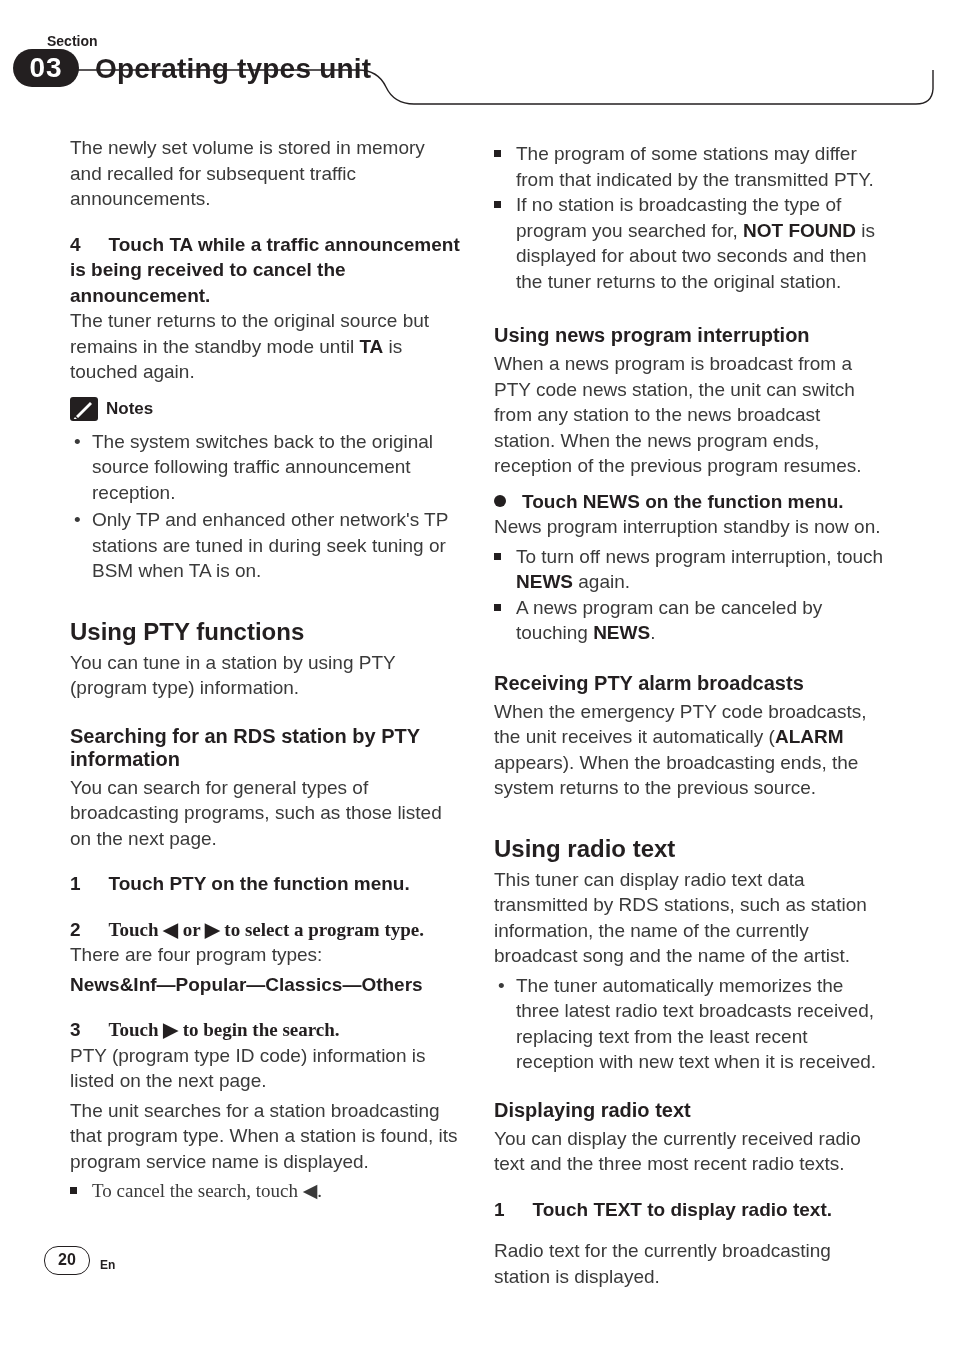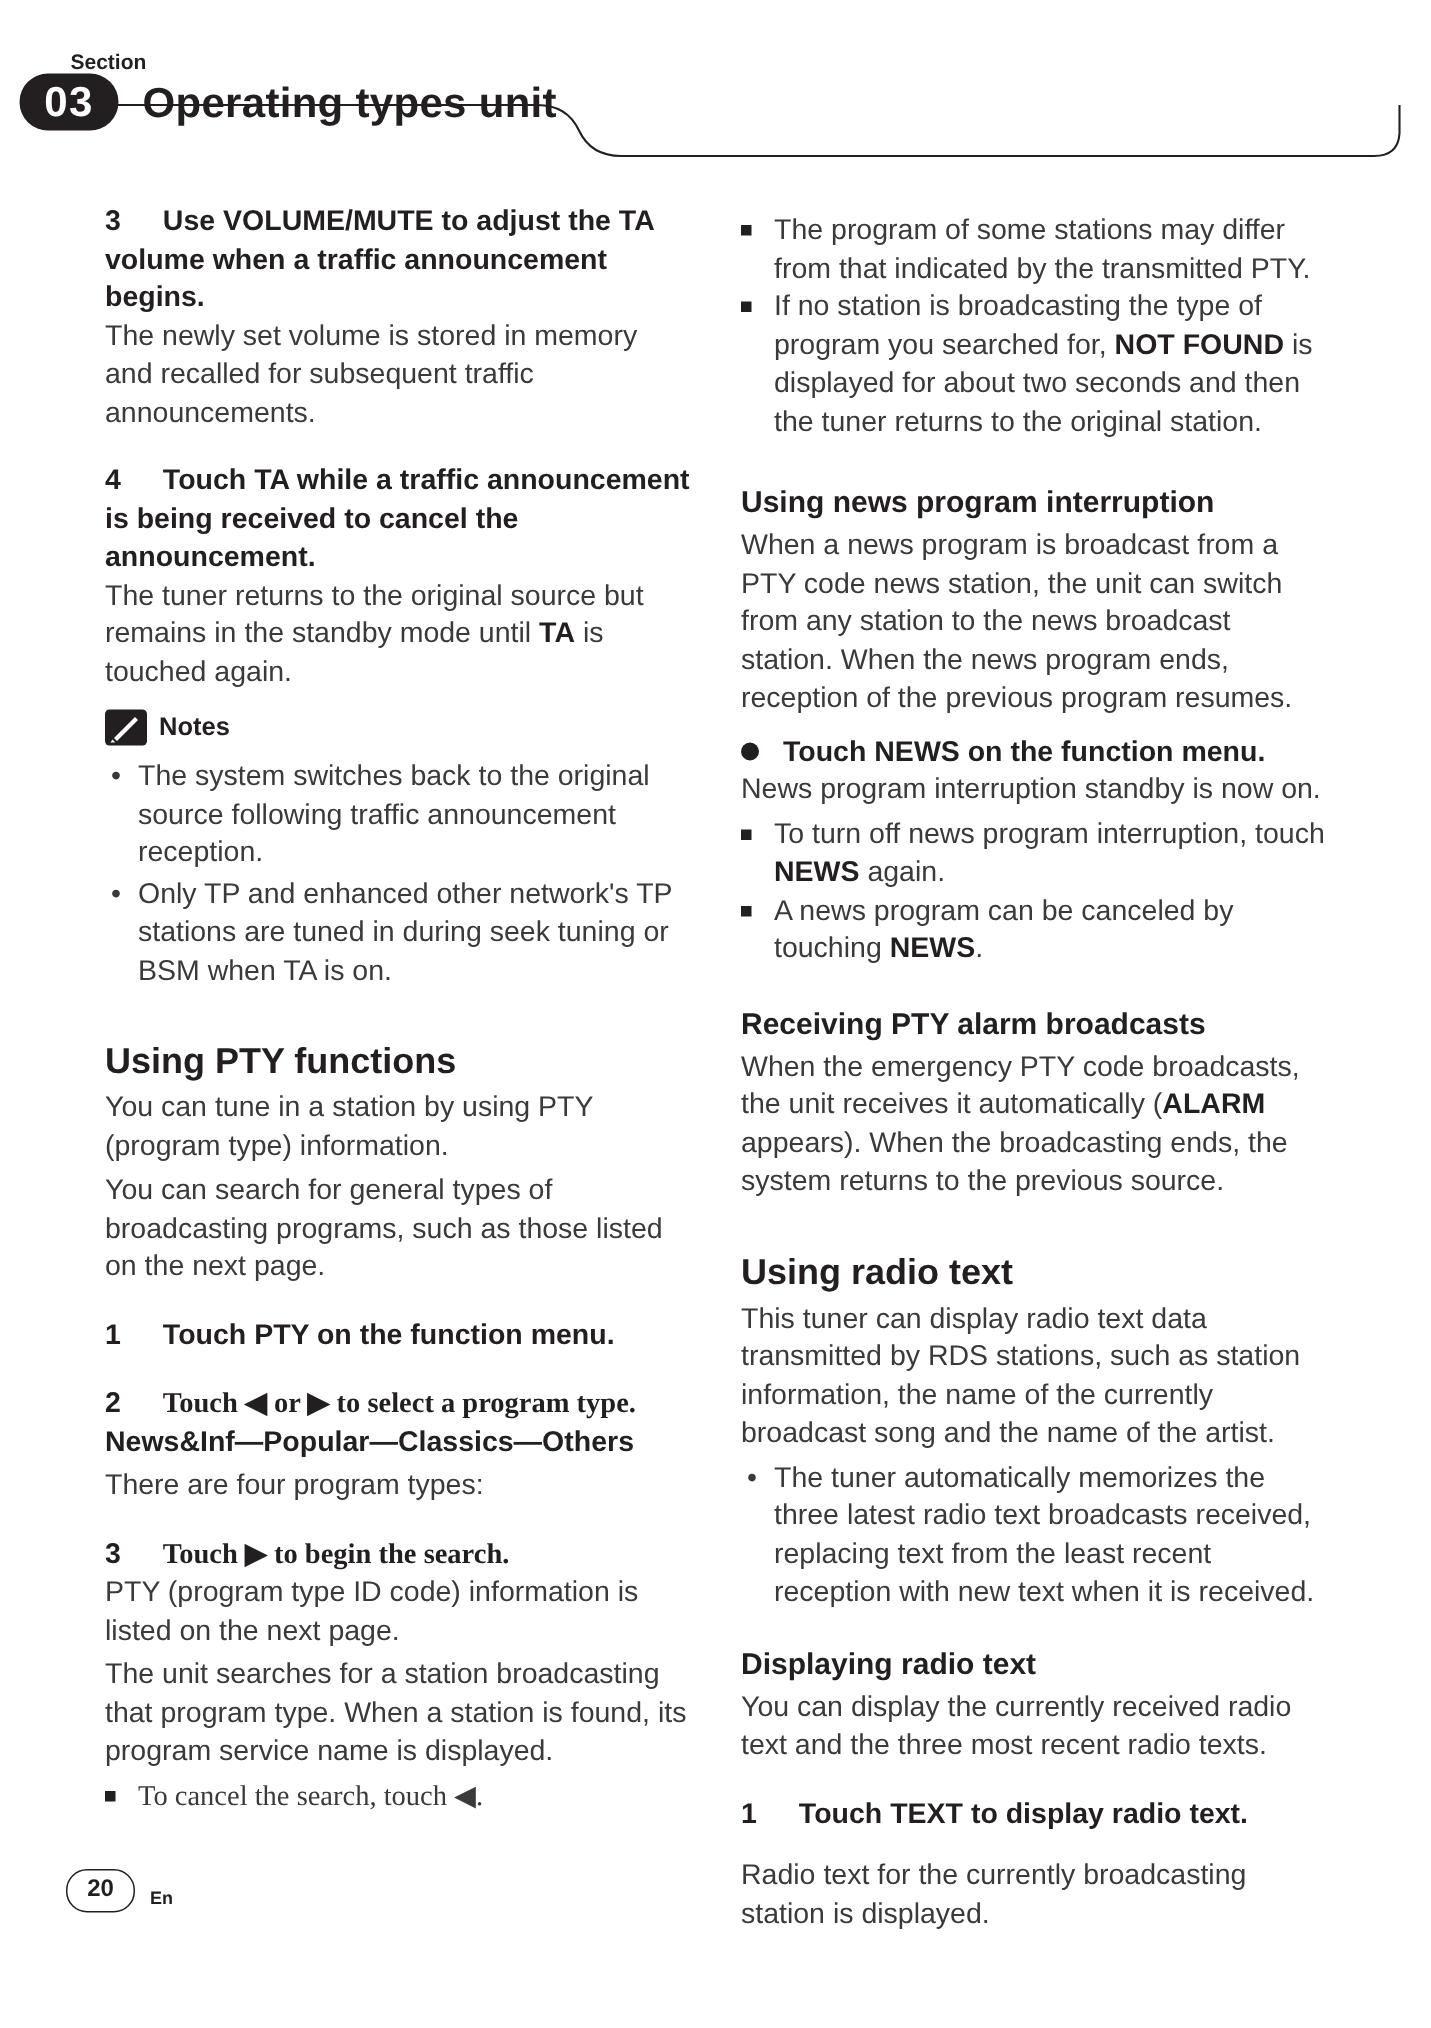--- a/index.html
+++ b/index.html
@@ -192,21 +192,20 @@
 <div class="sec-title">Operating types unit</div>
 <div class="hdr-rule">
   <svg viewBox="0 0 856 36" preserveAspectRatio="none">
     <path d="M0 1 H280 M280 1 Q300 1 308 18 Q316 35 336 35 H838 Q854 35 855 20 V1" fill="none" stroke="#231f20" stroke-width="1.4"></path>
   </svg>
 </div>
 
 <div class="cols">
 
   <div class="col">
-    <p class="step-lead tight-top"><span class="n">3</span>&nbsp;&nbsp;<span>Use VOLUME/MUTE to adjust the TA volume when a traffic announcement begins.</span></p>
     <p class="body">The newly set volume is stored in memory and recalled for subsequent traffic announcements.</p>
 
     <p class="step-lead"><span class="n">4</span>&nbsp;&nbsp;<span>Touch TA while a traffic announcement is being received to cancel the announcement.</span></p>
     <p class="body">
       <span>The tuner returns to the original source but remains in the standby mode until </span><span class="b">TA</span><span> is touched again.</span>
     </p>
 
     <div class="notes-row">
       <span class="notes-icon">
         <svg width="22" height="20" viewBox="0 0 22 20">
@@ -216,27 +215,28 @@
       <span class="notes-lbl">Notes</span>
     </div>
     <ul class="dots">
       <li>The system switches back to the original source following traffic announcement reception.</li>
       <li>Only TP and enhanced other network's TP stations are tuned in during seek tuning or BSM when TA is on.</li>
     </ul>
 
     <p class="h2">Using PTY functions</p>
     <p class="body">You can tune in a station by using PTY (program type) information.</p>
 
+    <p class="h3">Searching for an RDS station by PTY information</p>
     <p class="body">You can search for general types of broadcasting programs, such as those listed on the next page.</p>
 
     <p class="step-lead"><span class="n">1</span>&nbsp;&nbsp;<span>Touch PTY on the function menu.</span></p>
 
     <p class="step-lead"><span class="n">2</span>&nbsp;&nbsp;<span class="arrow">Touch ◀ or ▶ to select a program type.</span></p>
+    <p class="body" style="margin-top:0">There are four program types:</p>
     <p class="body b" style="margin-top:0">News&amp;Inf—Popular—Classics—Others</p>
-    <p class="body" style="margin-top:0">There are four program types:</p>
 
     <p class="step-lead"><span class="n">3</span>&nbsp;&nbsp;<span class="arrow">Touch ▶ to begin the search.</span></p>
     <p class="body" style="margin-top:0">PTY (program type ID code) information is listed on the next page.</p>
     <p class="body" style="margin-top:0">The unit searches for a station broadcasting that program type. When a station is found, its program service name is displayed.</p>
     <p class="sq-line"><span class="arrow">To cancel the search, touch ◀.</span></p>
   </div>
 
   <div class="col">
     <p class="sq-line" style="margin-top:6px">The program of some stations may differ from that indicated by the transmitted PTY.</p>
     <p class="sq-line">

